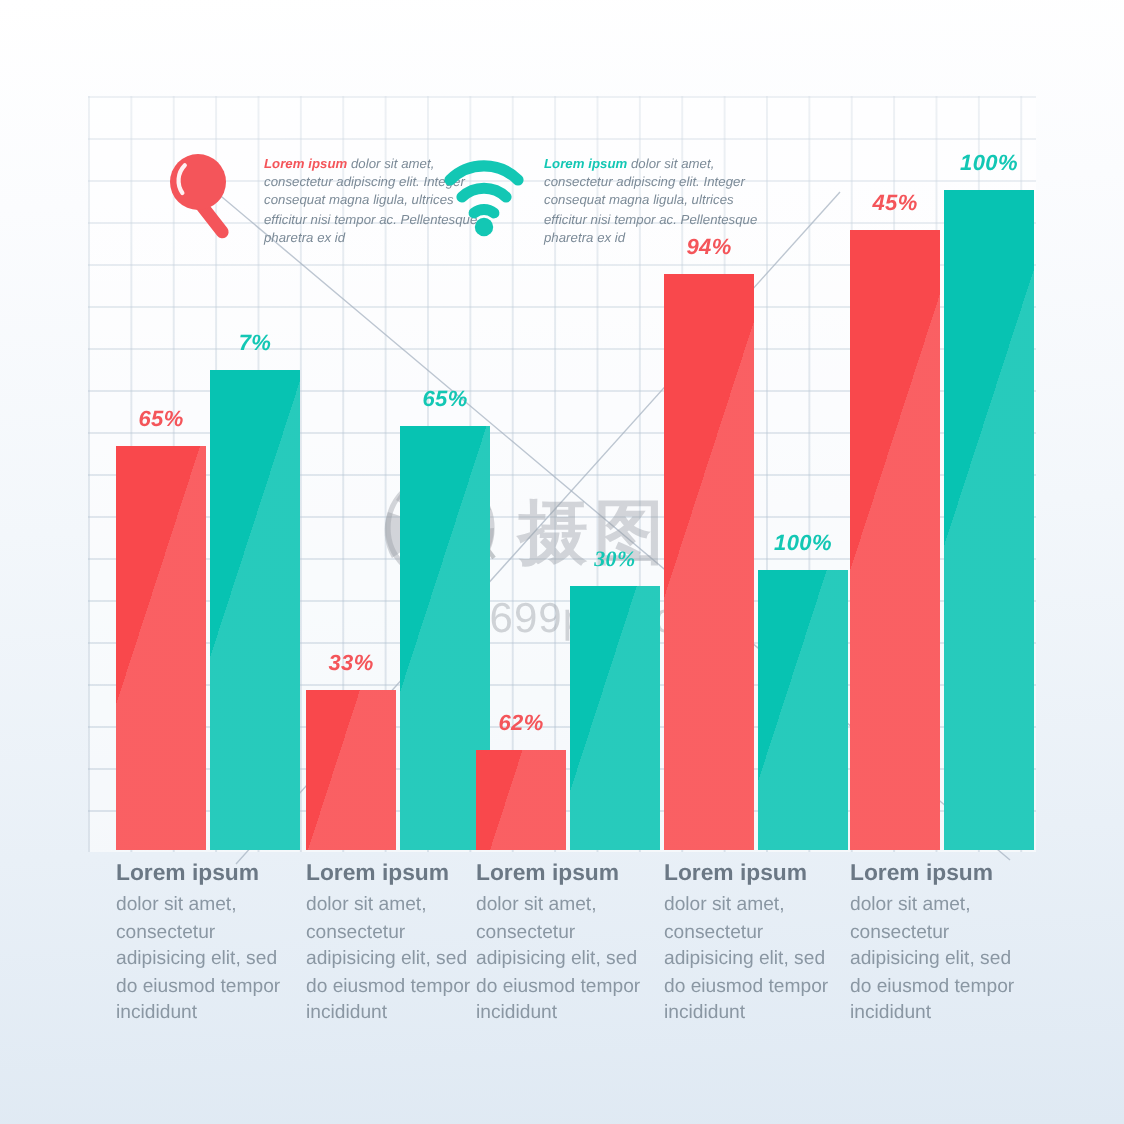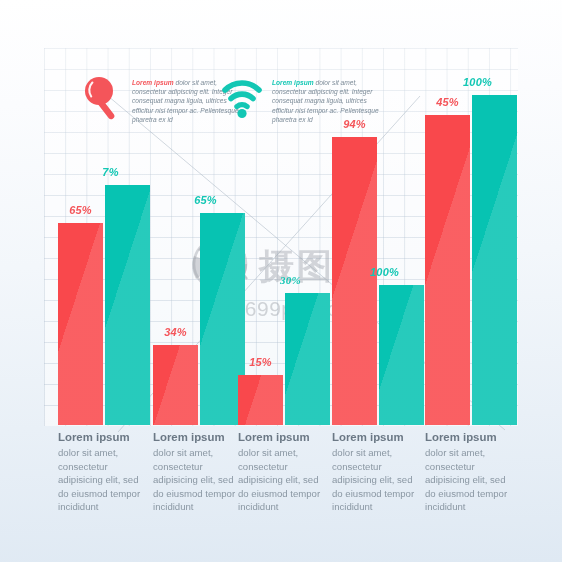--- a/index.html
+++ b/index.html
@@ -81,21 +81,21 @@
   .bar.teal .body{background:#07c3b2;}
   .bar.red{left:0;}
   .bar.teal{left:47px;}
   .lbl{
     position:absolute;bottom:100%;margin-bottom:7px;
     width:45px;text-align:center;
     font-size:11px;font-weight:bold;font-style:italic;
     letter-spacing:0.2px;white-space:nowrap;
   }
   .lbl.red{color:#f4555a;left:0;}
-  .lbl.teal{color:#13c7b4;left:30px;}
+  .lbl.teal{color:#13c7b4;left:47px;}
 
   
   .cap{
     position:absolute;top:430px;width:86px;
     font-size:9.6px;line-height:13.6px;color:#8a97a3;
   }
   .cap .h{
     display:block;font-size:11.4px;font-weight:bold;color:#6b7885;
     line-height:15px;margin-bottom:1px;
   }
@@ -178,34 +178,34 @@
         <div class="sheen"></div>
       </div>
       <div class="lbl teal" style="bottom:240px;">7%</div>
     </div>
 
     <div class="group" style="left:153px;width:92px;">
       <div class="bar red" style="height:80px;">
         <div class="body"></div>
         <div class="sheen"></div>
       </div>
-      <div class="lbl red" style="bottom:80px;">34%</div>
+      <div class="lbl red" style="bottom:80px;">33%</div>
       <div class="bar teal" style="height:212px;">
         <div class="body"></div>
         <div class="sheen"></div>
       </div>
       <div class="lbl teal" style="bottom:212px;">65%</div>
     </div>
 
     <div class="group" style="left:238px;width:92px;">
       <div class="bar red" style="height:50px;">
         <div class="body"></div>
         <div class="sheen"></div>
       </div>
-      <div class="lbl red" style="bottom:50px;">15%</div>
+      <div class="lbl red" style="bottom:50px;">62%</div>
       <div class="bar teal" style="height:132px;">
         <div class="body"></div>
         <div class="sheen"></div>
       </div>
       <div class="lbl teal" style="bottom:132px;font-family:Liberation Serif, serif;">30%</div>
     </div>
 
     <div class="group" style="left:332px;width:92px;">
       <div class="bar red" style="height:288px;">
         <div class="body"></div>

